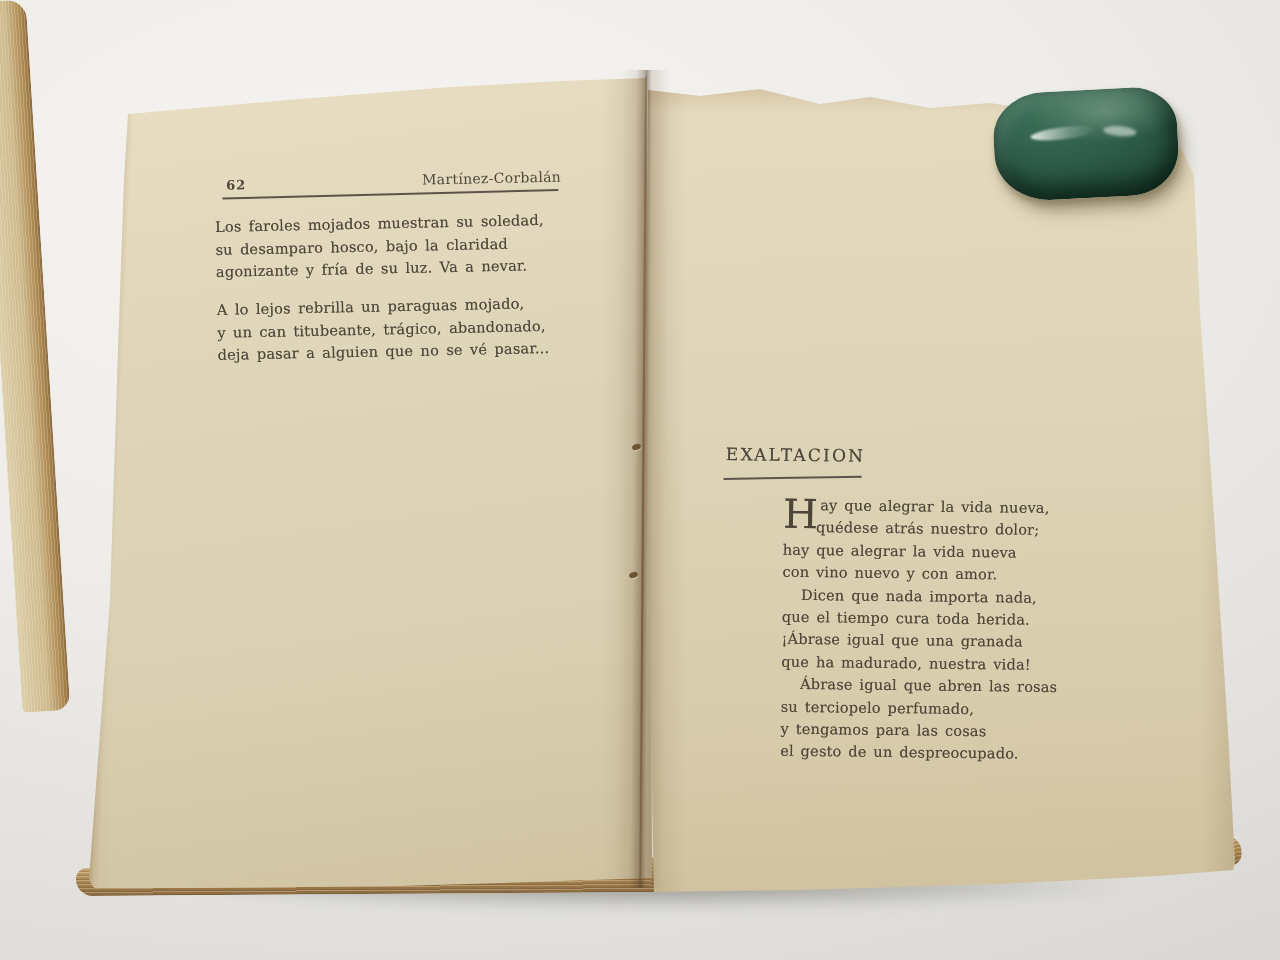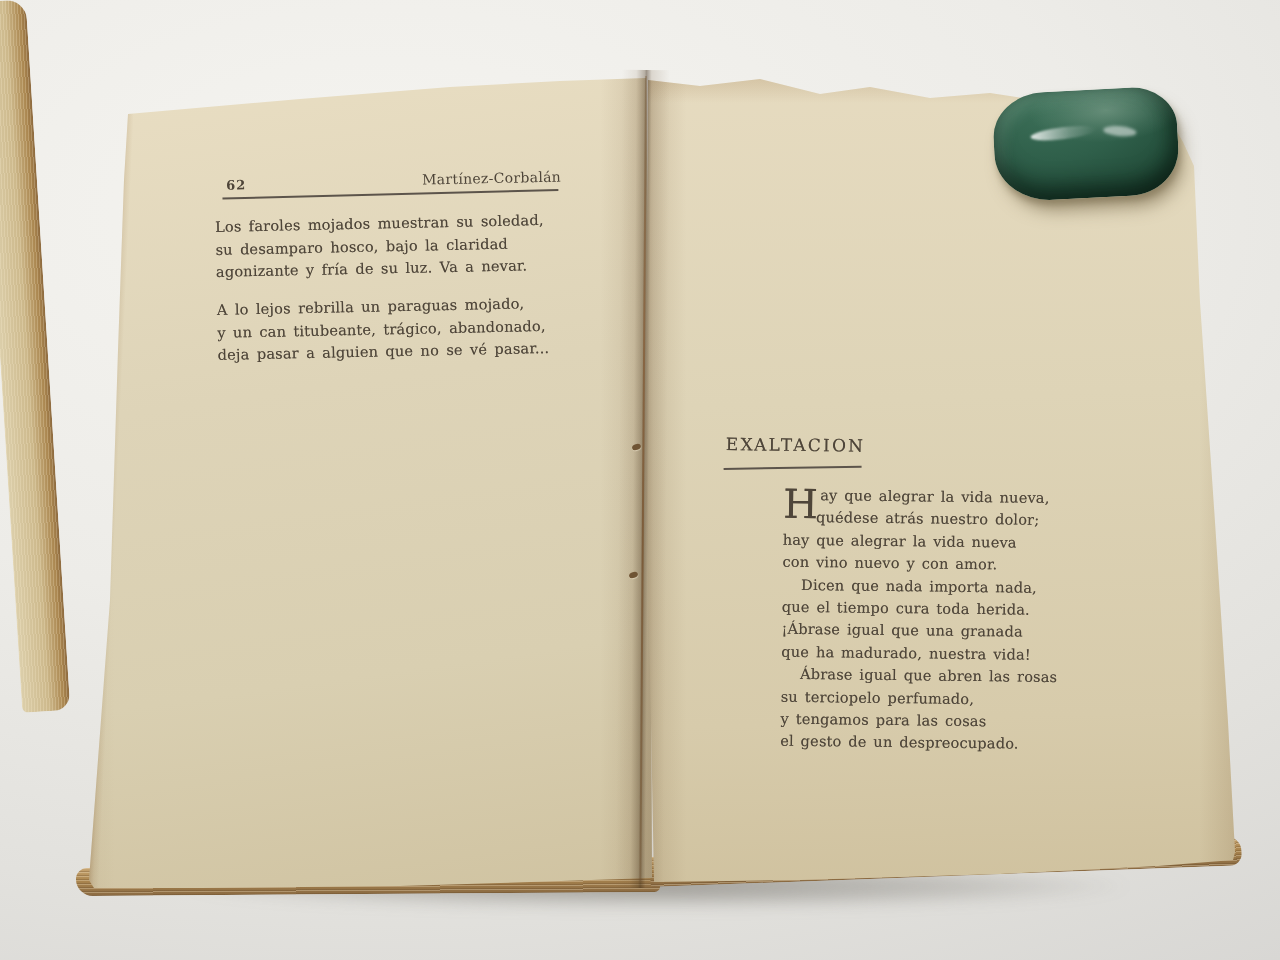--- a/index.html
+++ b/index.html
@@ -68,21 +68,21 @@
       linear-gradient(172deg, #e9dec3 0%, #ded4b8 38%, #d9cfb1 70%, #cfc2a0 100%);
   }
   .page-left::after { 
     content: ""; position: absolute; left: 42px; top: 40px;
     width: 12px; height: 782px;
     transform: rotate(2.6deg); transform-origin: top left;
     background: linear-gradient(to right,
       rgba(146,110,66,0.45) 0%, rgba(146,110,66,0.12) 55%, rgba(0,0,0,0) 100%);
   }
   .page-right {
-    left: 638px; top: 70px; width: 604px; height: 824px;
+    left: 638px; top: 80px; width: 604px; height: 824px;
     clip-path: polygon(
       10px 10px, 62px 16px, 122px 9px, 182px 24px, 232px 17px, 292px 28px,
       352px 23px, 412px 32px, 472px 27px, 527px 42px, 545px 72px, 556px 96px,
       562px 232px, 577px 452px, 590px 652px, 597px 782px, 595px 790px,
       520px 796px, 362px 804px, 162px 810px, 16px 812px,
       12px 600px, 8px 432px, 9px 200px);
     background:
       linear-gradient(to right, rgba(94,68,36,0.40) 0%, rgba(120,92,56,0.16) 2.5%, rgba(0,0,0,0) 8%),
       linear-gradient(to right, rgba(0,0,0,0) 93%, rgba(130,100,60,0.20) 99%),
       linear-gradient(to bottom, rgba(150,112,64,0.28) 0%, rgba(150,112,64,0) 4%),

